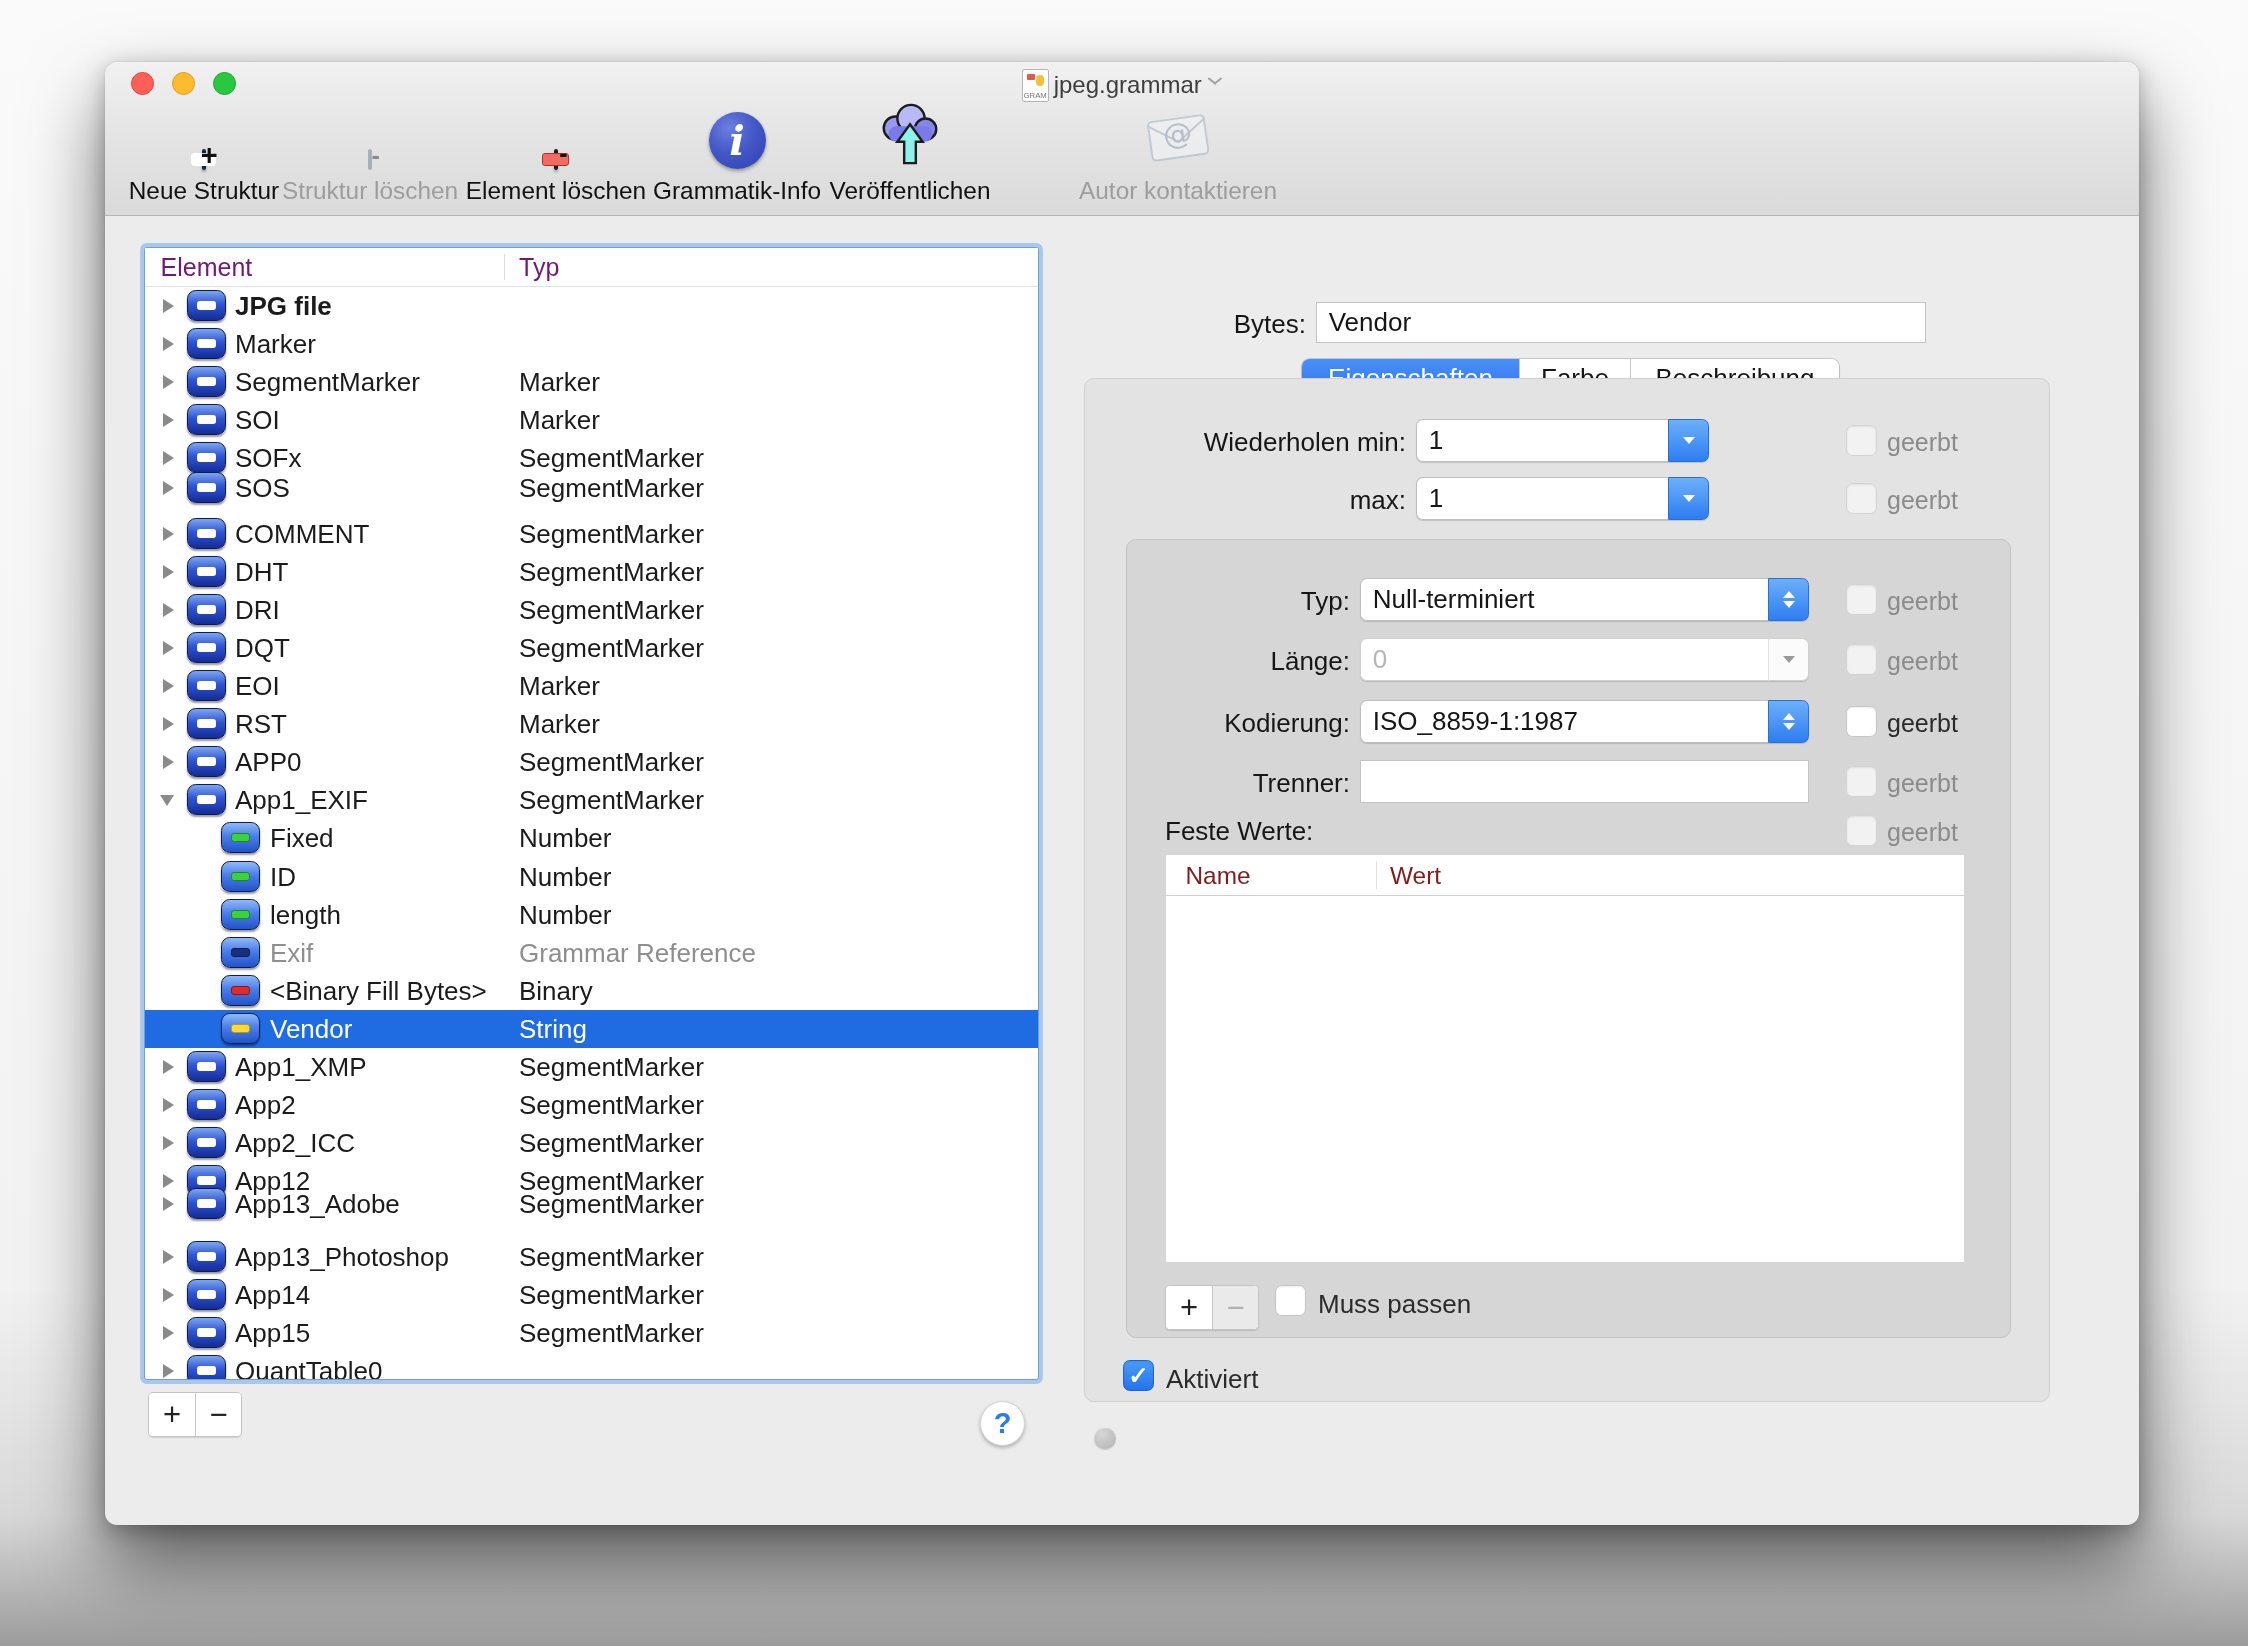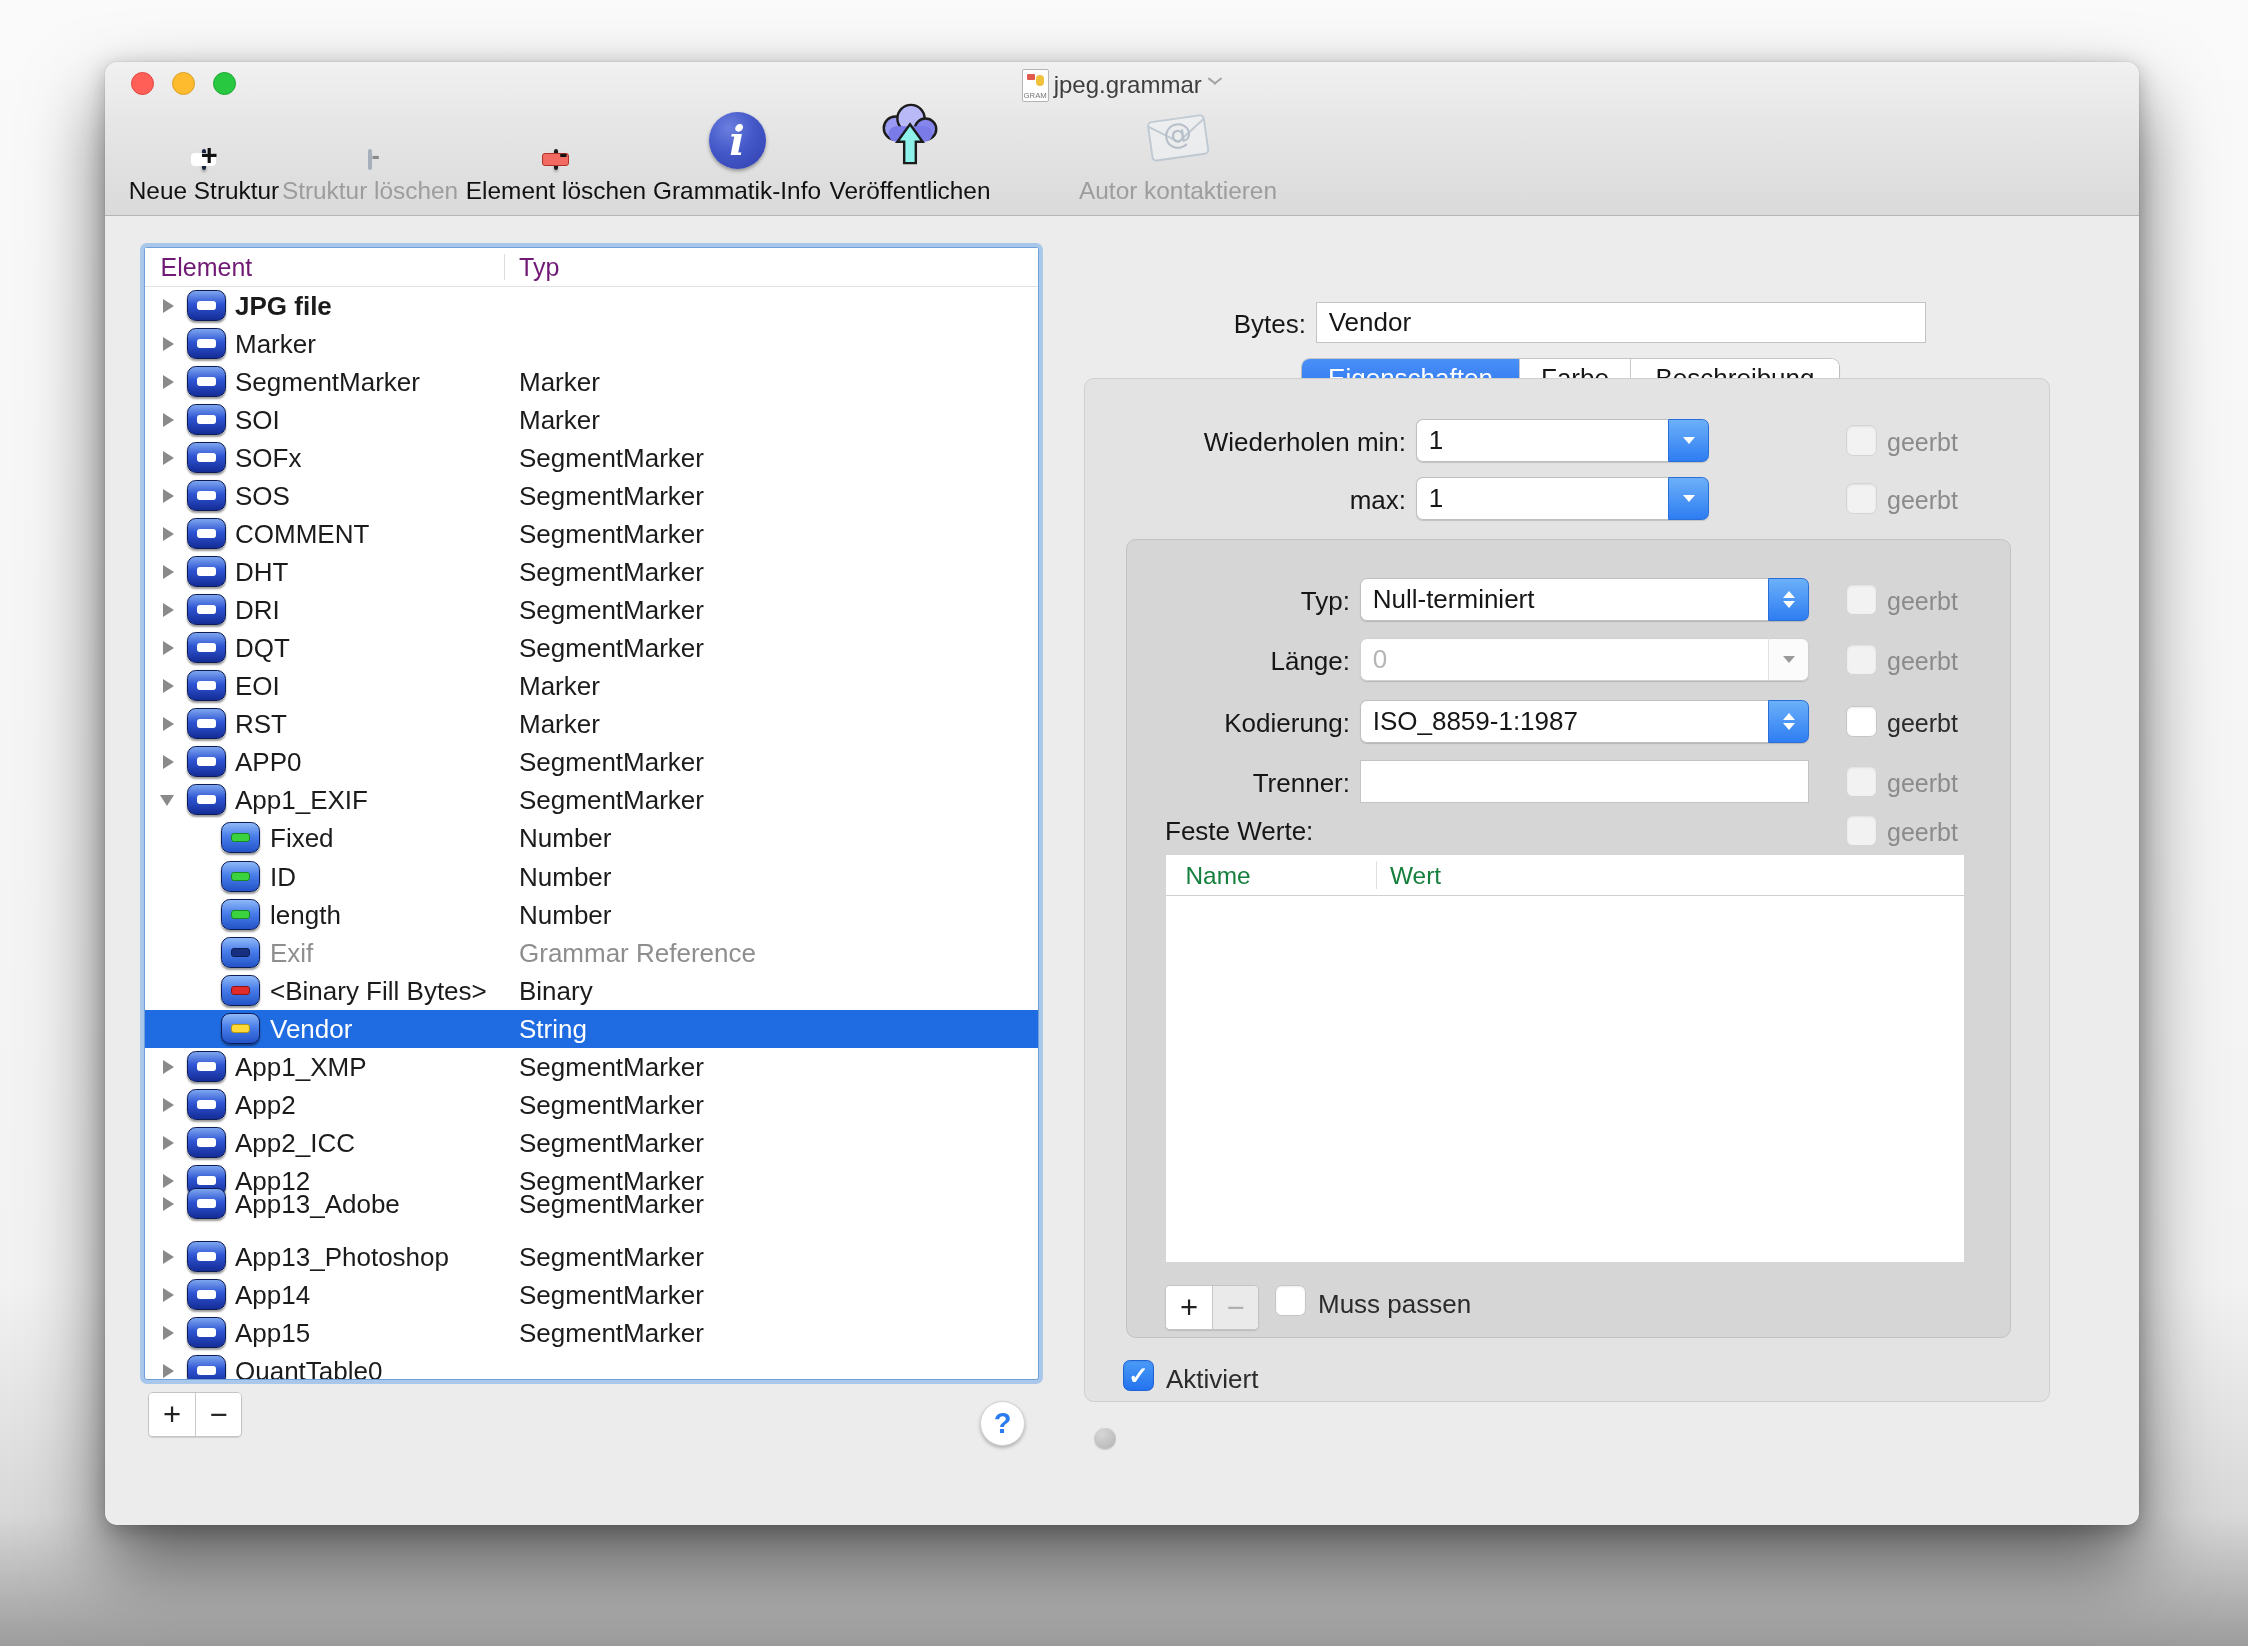--- a/index.html
+++ b/index.html
@@ -150,21 +150,21 @@
   .chev { width:0; height:0; border-left:6.8px solid transparent; border-right:6.8px solid transparent; }
   .chev.up { border-bottom:7.8px solid #fff; }
   .chev.dn { border-top:7.8px solid #fff; }
   .chev.gray { border-top:7.8px solid #9a9a9a; }
   .cb { position:absolute; width:31px; height:31px; background:#fff; border:1px solid #c6c6c6; border-radius:6.8px; box-shadow:inset 0 1px 2px rgba(0,0,0,.08); }
   .cb.dis { background:#f2f2f2; border-color:#d4d4d4; }
   .cb.checked { background:linear-gradient(180deg,#4a9bf8,#2473ee); border-color:#1f64d6; color:#fff; font-size:24.4px; font-weight:bold; display:flex; align-items:center; justify-content:center; }
   .cblabel { position:absolute; font-size:25px; color:#8b8b8b; white-space:nowrap; }
   .cblabel.en { color:#2b2b2b; }
   .fvtable { position:absolute; left:1060px; top:792px; width:800px; height:409px; background:#fff; border:1px solid #d5d5d5; }
-  .fvtable .hd { position:relative; height:41px; border-bottom:1px solid #cfcfcf; font-size:24.4px; color:#15803d; }
+  .fvtable .hd { position:relative; height:41px; border-bottom:1px solid #cfcfcf; font-size:24.4px; color:#7f1d1d; }
   .fvtable .hd .h1 { position:absolute; left:19.5px; top:6.8px; }
   .fvtable .hd .h2 { position:absolute; left:224px; top:6.8px; }
   .fvtable .hd .vd { position:absolute; left:210px; top:5.9px; bottom:5.9px; width:1px; background:#e0e0e0; }
   .fv-seg { left:1060px; top:1223px; }
   .dot { position:absolute; left:989px; top:1365px; width:21.5px; height:21.5px; border-radius:50%;
          background:radial-gradient(circle at 35% 30%, #d6d6d6, #b3b3b3); box-shadow:inset 0 1px 1px rgba(255,255,255,.7), 0 1px 1px rgba(0,0,0,.15); }
 </style>
 </head>
 <body>
 
@@ -287,21 +287,21 @@
           <span class="ttype">Marker</span>
         </div>
         <div class="trow lvl0" style="top: 152px;">
           <span class="tri"></span>
           <span class="ticon">
             <span class="bar "></span>
           </span>
           <span class="tlabel">SOFx</span>
           <span class="ttype">SegmentMarker</span>
         </div>
-        <div class="trow lvl0" style="top: 190px;">
+        <div class="trow lvl0" style="top: 182px;">
           <span class="tri"></span>
           <span class="ticon">
             <span class="bar "></span>
           </span>
           <span class="tlabel">SOS</span>
           <span class="ttype">SegmentMarker</span>
         </div>
         <div class="trow lvl0" style="top: 228px;">
           <span class="tri"></span>
           <span class="ticon">

